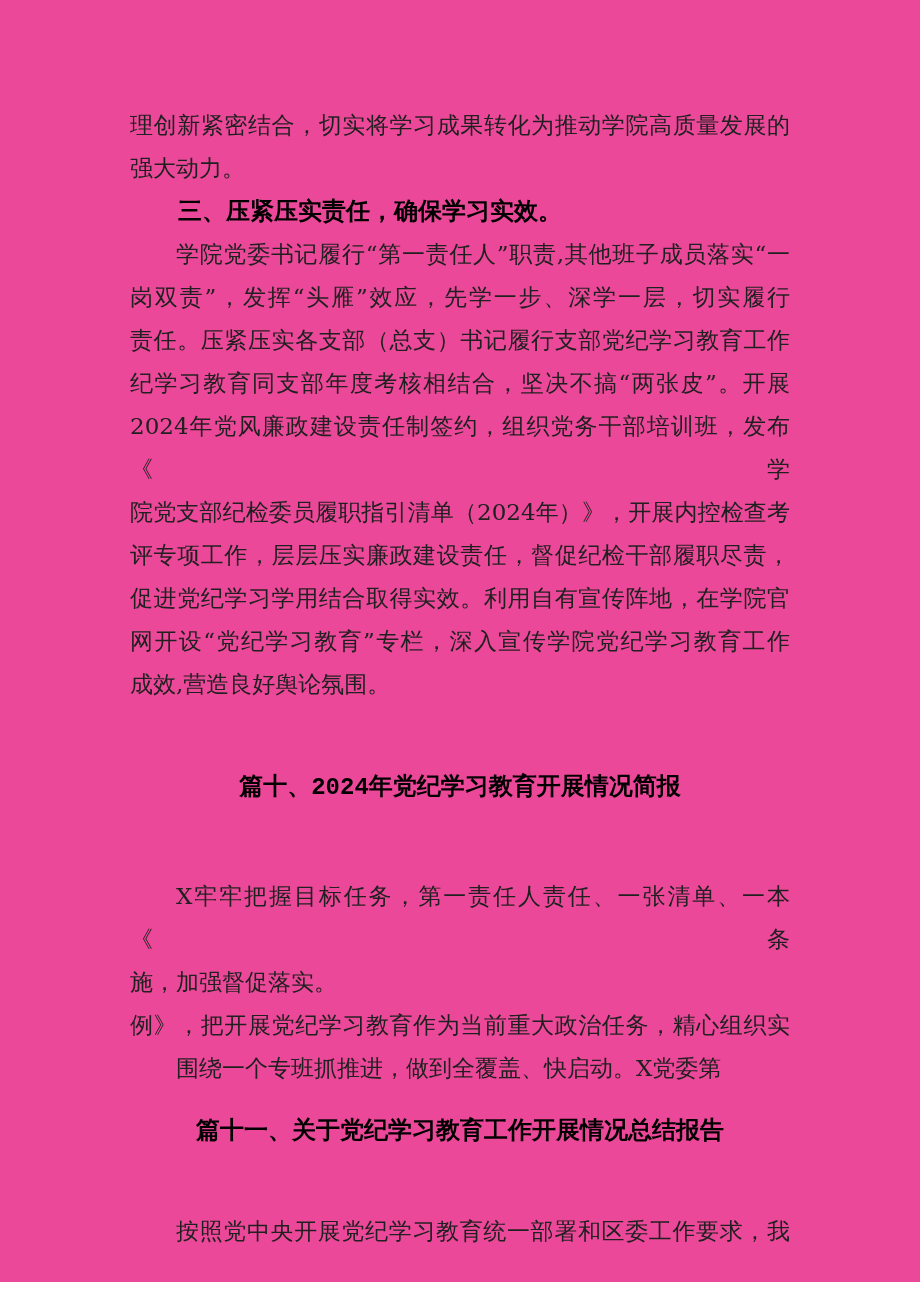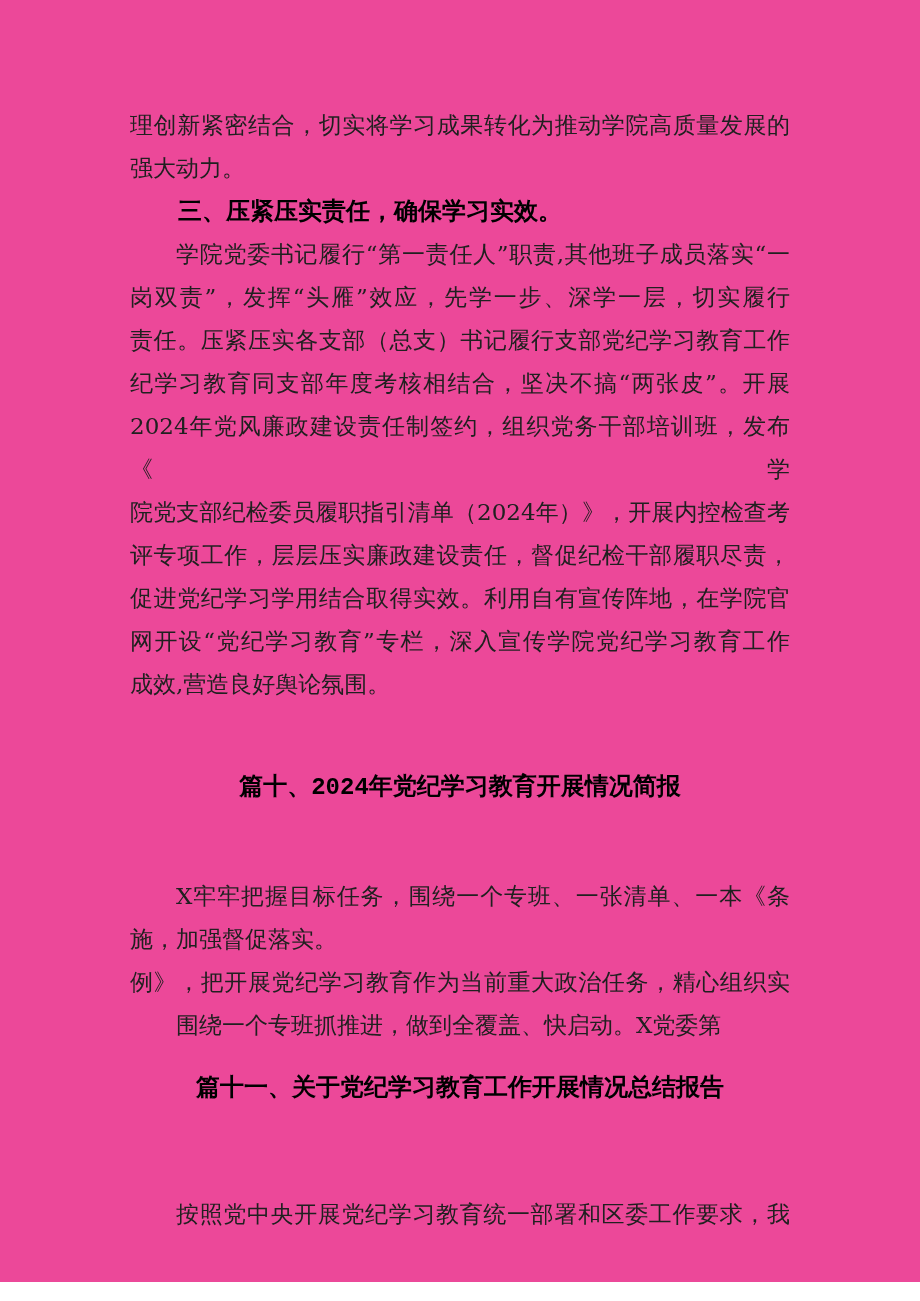--- a/index.html
+++ b/index.html
@@ -48,21 +48,21 @@
     line-height: 43px;
     text-align: center;
     margin: 0;
   }
   .h10 {
     margin-top: 60px;
     margin-bottom: 66px;
   }
   .h11 {
     margin-top: 20px;
-    margin-bottom: 83px;
+    margin-bottom: 57px;
   }
 </style>
 </head>
 <body>
 
 <div class="page">
   <div class="text-col">
 
     <div class="bl full">理创新紧密结合，切实将学习成果转化为推动学院高质量发展的</div>
     <div class="bl">强大动力。</div>
@@ -75,21 +75,21 @@
     <div class="bl full">纪学习教育同支部年度考核相结合，坚决不搞“两张皮”。开展</div>
     <div class="bl full">2024年党风廉政建设责任制签约，组织党务干部培训班，发布《学</div>
     <div class="bl full">院党支部纪检委员履职指引清单（2024年）》，开展内控检查考</div>
     <div class="bl full">评专项工作，层层压实廉政建设责任，督促纪检干部履职尽责，</div>
     <div class="bl full">促进党纪学习学用结合取得实效。利用自有宣传阵地，在学院官</div>
     <div class="bl full">网开设“党纪学习教育”专栏，深入宣传学院党纪学习教育工作</div>
     <div class="bl">成效,营造良好舆论氛围。</div>
 
     <h2 class="hcenter h10">篇十、2024年党纪学习教育开展情况简报</h2>
 
-    <div class="bl full ind">X牢牢把握目标任务，围绕一个专班、一张清单、一本《条</div>
+    <div class="bl full ind">X牢牢把握目标任务，第一责任人责任、一张清单、一本《条</div>
     <div class="bl">施，加强督促落实。</div>
     <div class="bl full">例》，把开展党纪学习教育作为当前重大政治任务，精心组织实</div>
     <div class="bl ind">围绕一个专班抓推进，做到全覆盖、快启动。X党委第</div>
 
     <h2 class="hcenter h11">篇十一、关于党纪学习教育工作开展情况总结报告</h2>
 
     <div class="bl full ind">按照党中央开展党纪学习教育统一部署和区委工作要求，我</div>
 
   </div>
 </div>

